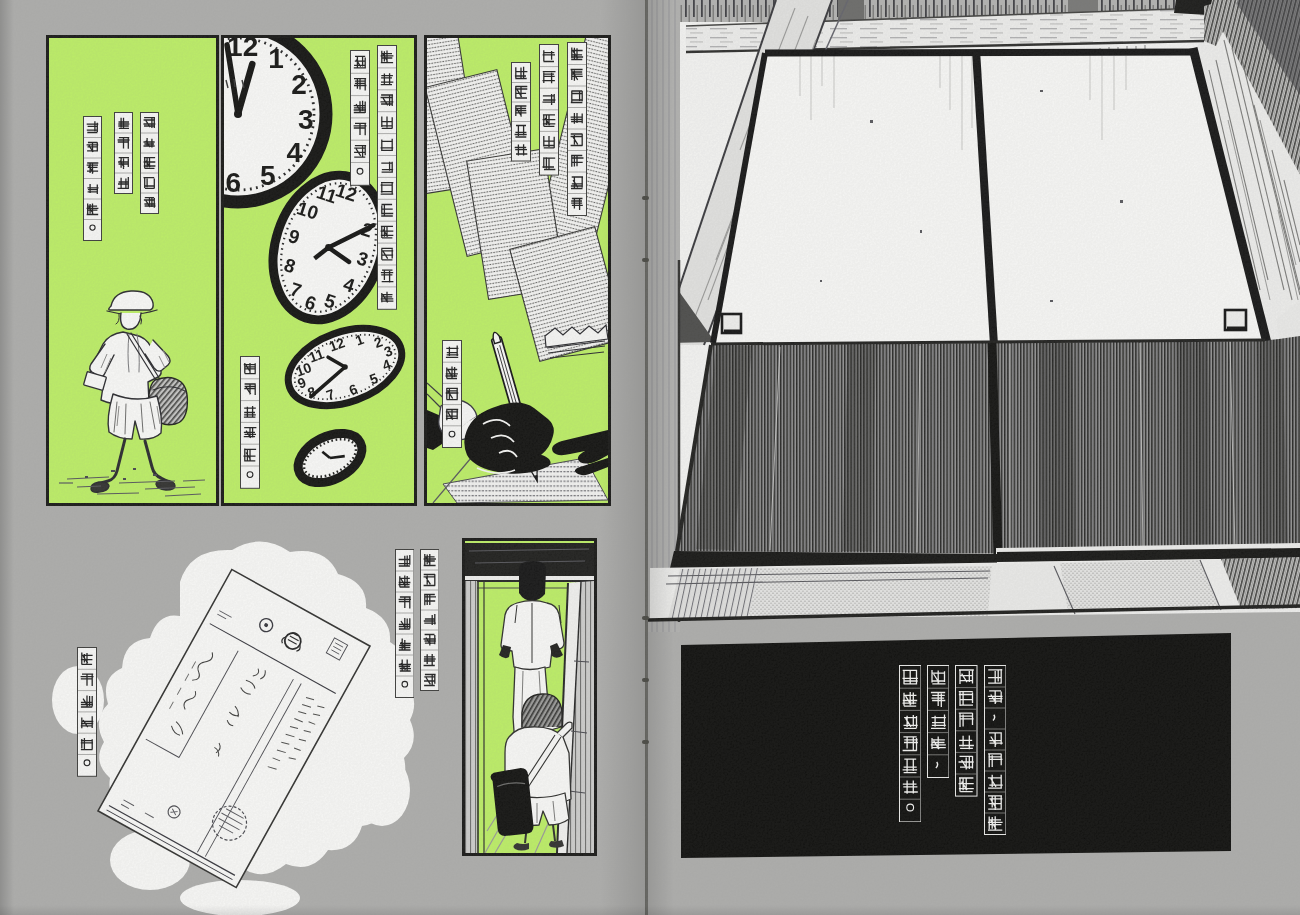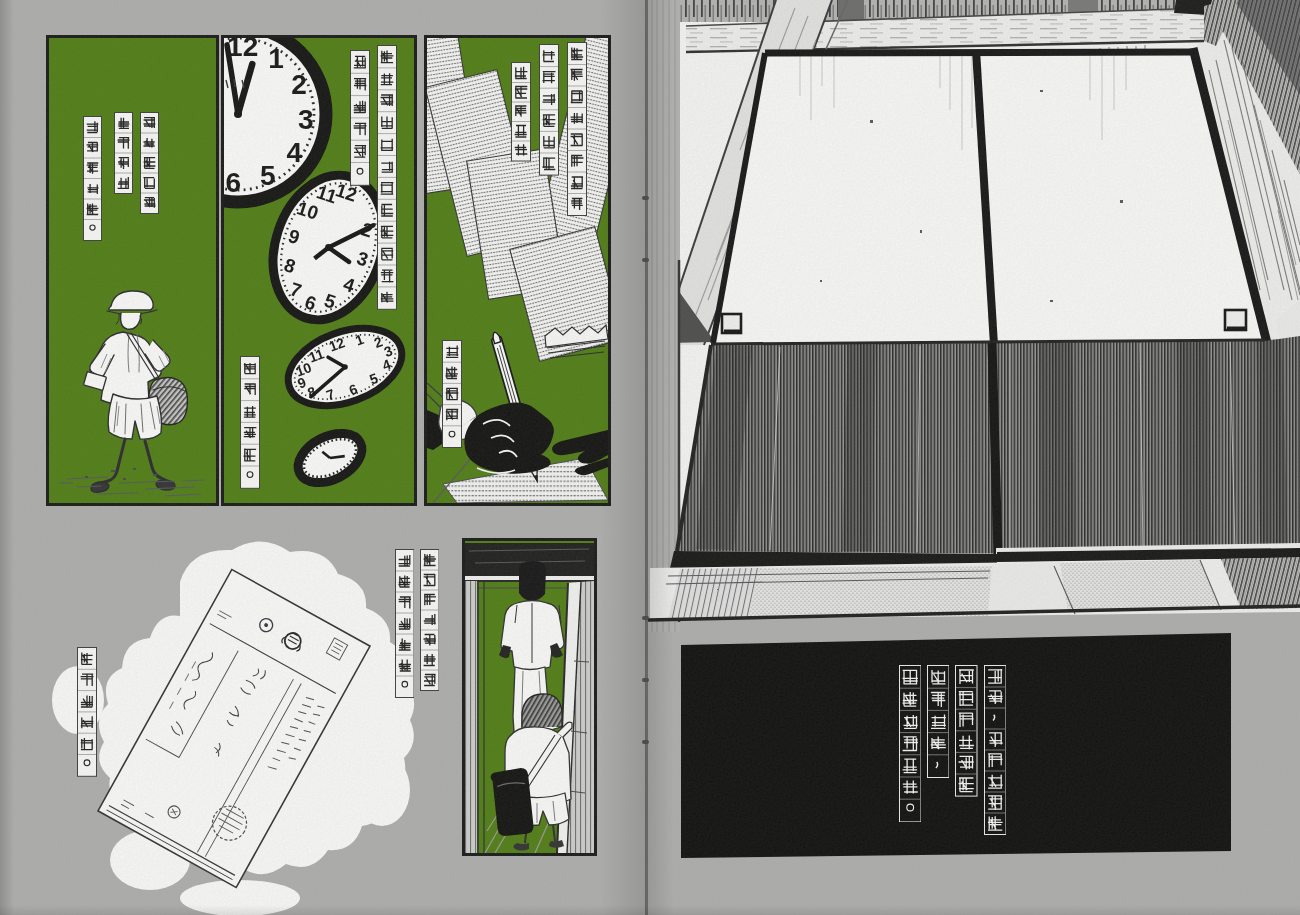--- a/index.html
+++ b/index.html
@@ -1,12 +1,12 @@
 <!DOCTYPE html>
-<html><head><meta charset="utf-8"><style>html,body{margin:0;padding:0;}body{width:1300px;height:915px;overflow:hidden;background:#aeaeac;font-family:"Liberation Sans",sans-serif;position:relative;}.panel{position:absolute;background:#4d7c0f;border:3px solid #141412;box-sizing:border-box;overflow:hidden;text-align:center;}.abs{position:absolute;}</style></head><body>
+<html><head><meta charset="utf-8"><style>html,body{margin:0;padding:0;}body{width:1300px;height:915px;overflow:hidden;background:#aeaeac;font-family:"Liberation Sans",sans-serif;position:relative;}.panel{position:absolute;background:#bef264;border:3px solid #141412;box-sizing:border-box;overflow:hidden;text-align:center;}.abs{position:absolute;}</style></head><body>
 <div class="panel" style="left:46px;top:35px;width:173px;height:471px;z-index:5" id="p1"><svg width="167" height="465" viewBox="0 0 167 465">
 <defs>
 <pattern id="bagh" width="4" height="4" patternUnits="userSpaceOnUse" patternTransform="rotate(40)">
   <rect width="4" height="4" fill="#c6c6c4"></rect>
   <rect width="1.6" height="4" fill="#3e3e3c"></rect>
 </pattern>
 </defs>
 <g transform="translate(6,16)" fill="none" stroke="#26262a" stroke-width="1.4" stroke-linecap="round" stroke-linejoin="round">
 
 <path d="M 56 252 q 3 -14 20 -15 q 19 -1 22 12 q 1 6 -3 7 l -40 0 q -3 0 1 -4" fill="#fdfdfb"></path>

